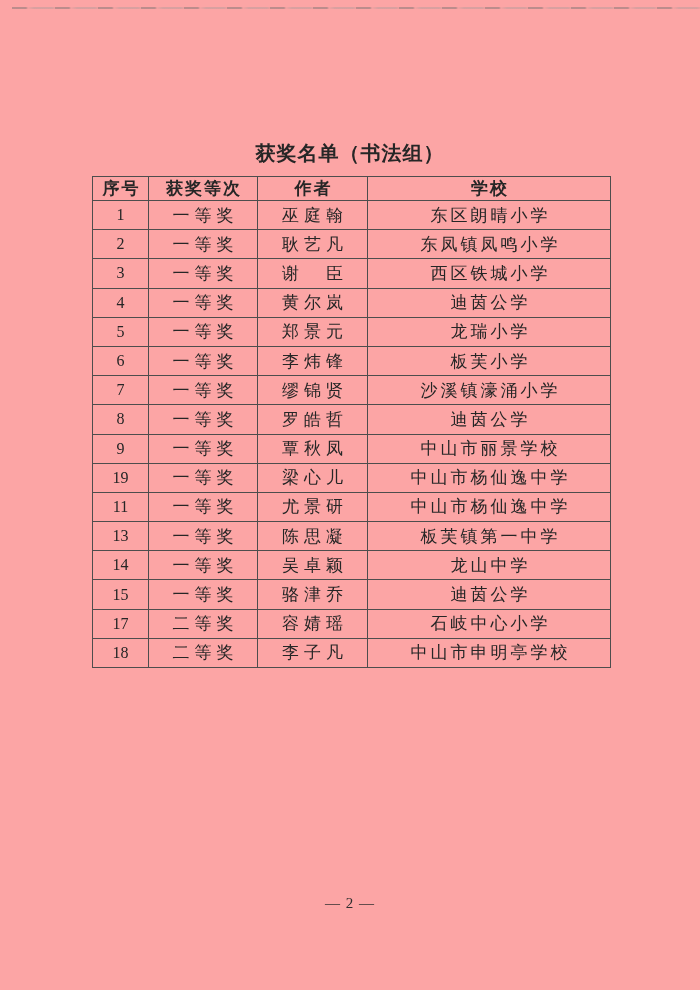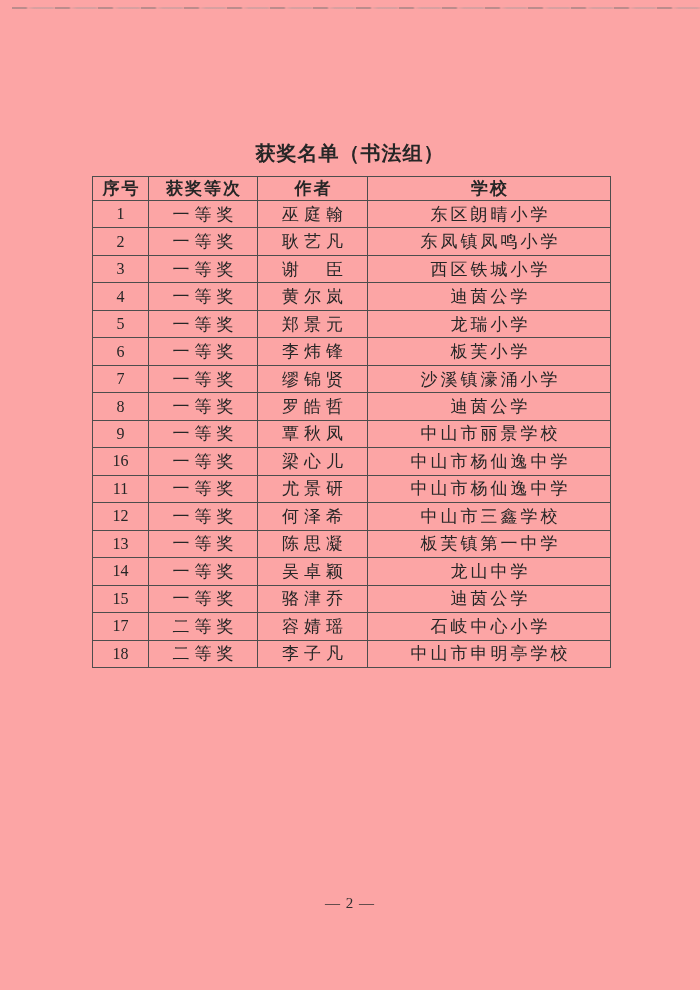--- a/index.html
+++ b/index.html
@@ -171,36 +171,30 @@
         <td class="cell-author">罗皓哲</td>
         <td class="cell-school">迪茵公学</td>
       </tr>
       <tr>
         <td class="cell-no">9</td>
         <td class="cell-award">一等奖</td>
         <td class="cell-author">覃秋凤</td>
         <td class="cell-school">中山市丽景学校</td>
       </tr>
       <tr>
-        <td class="cell-no">16</td>
+        <td class="cell-no">19</td>
         <td class="cell-award">一等奖</td>
         <td class="cell-author">梁心儿</td>
         <td class="cell-school">中山市杨仙逸中学</td>
       </tr>
       <tr>
         <td class="cell-no">11</td>
         <td class="cell-award">一等奖</td>
         <td class="cell-author">尤景研</td>
         <td class="cell-school">中山市杨仙逸中学</td>
-      </tr>
-      <tr>
-        <td class="cell-no">12</td>
-        <td class="cell-award">一等奖</td>
-        <td class="cell-author">何泽希</td>
-        <td class="cell-school">中山市三鑫学校</td>
       </tr>
       <tr>
         <td class="cell-no">13</td>
         <td class="cell-award">一等奖</td>
         <td class="cell-author">陈思凝</td>
         <td class="cell-school">板芙镇第一中学</td>
       </tr>
       <tr>
         <td class="cell-no">14</td>
         <td class="cell-award">一等奖</td>

